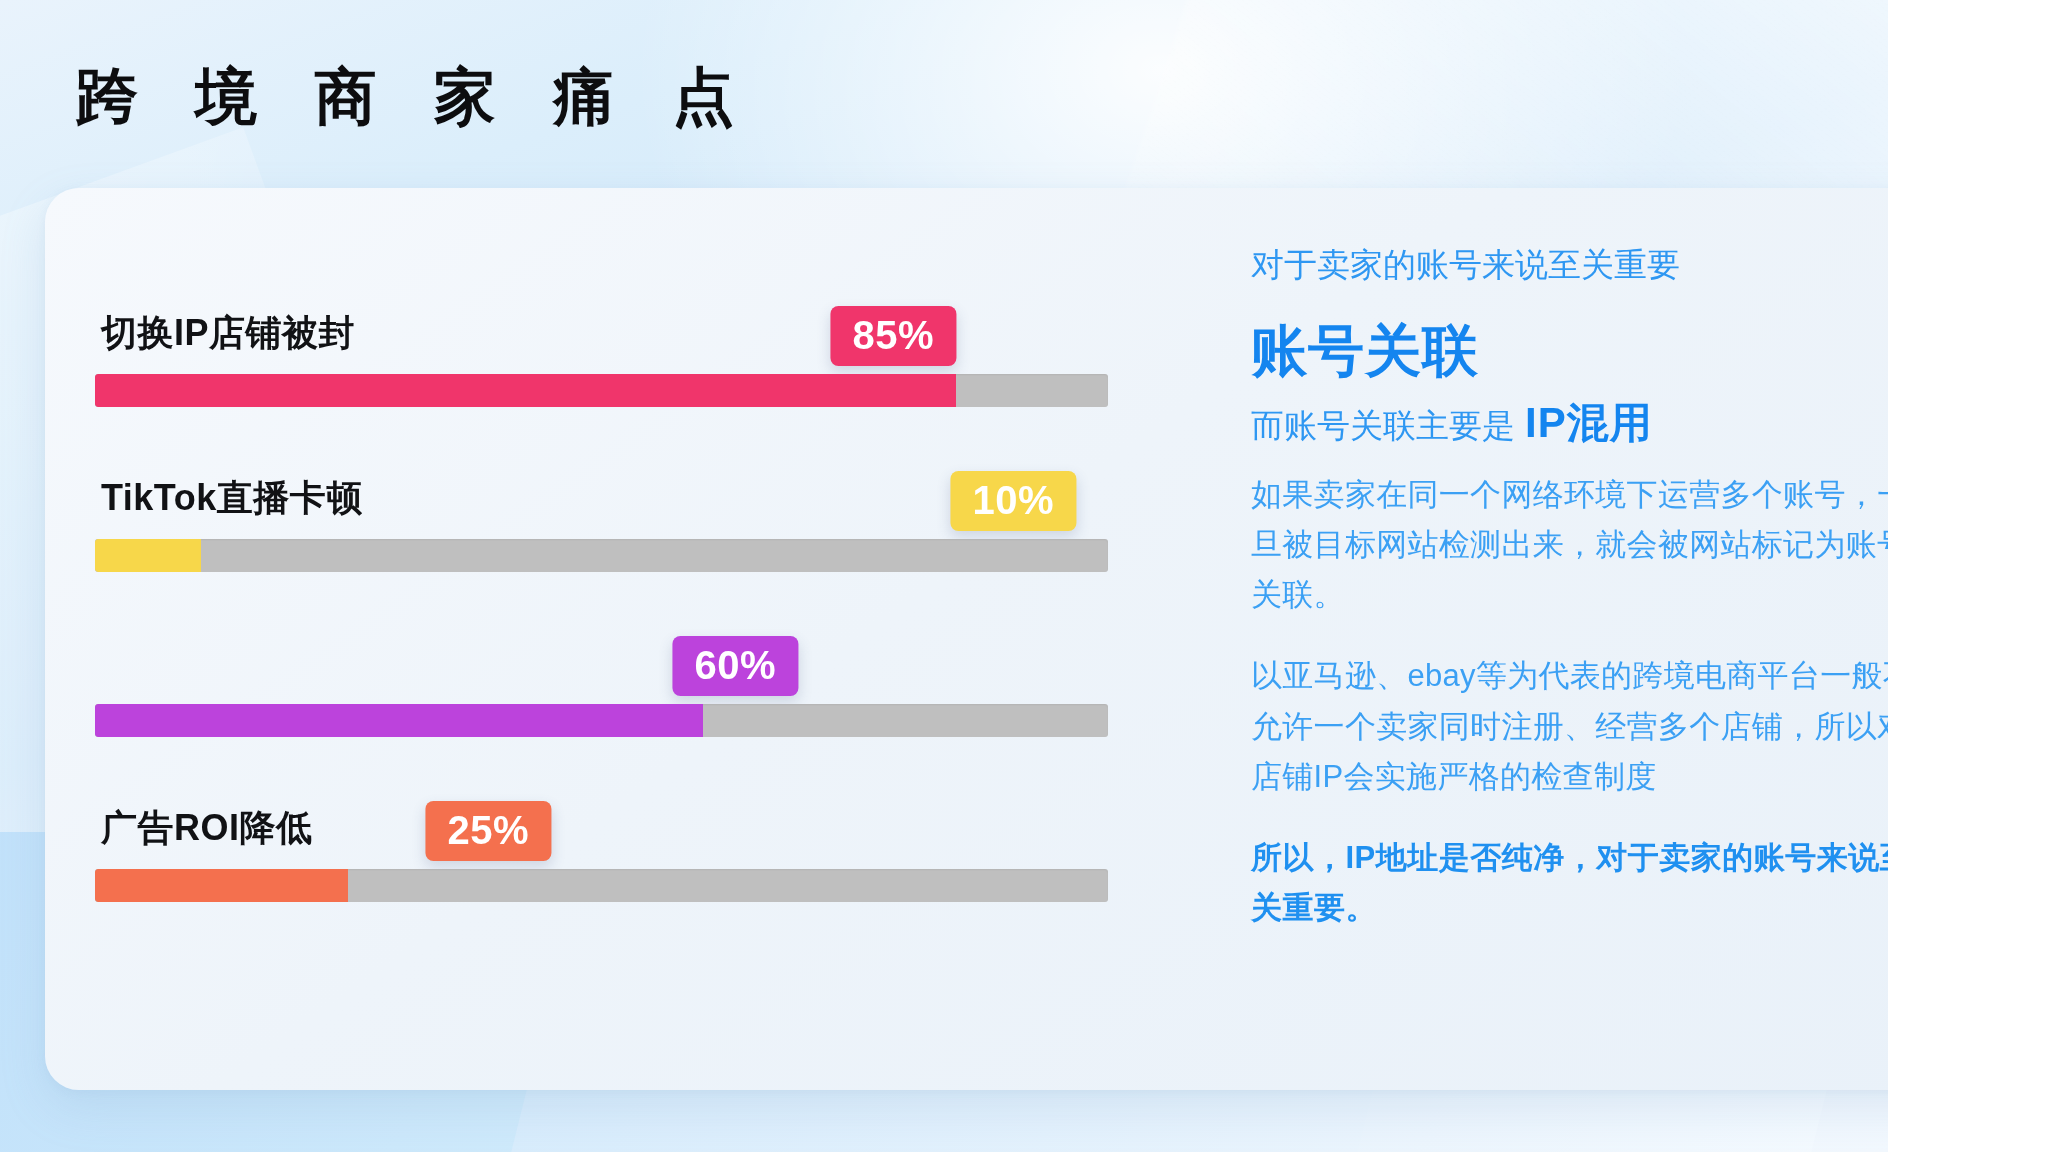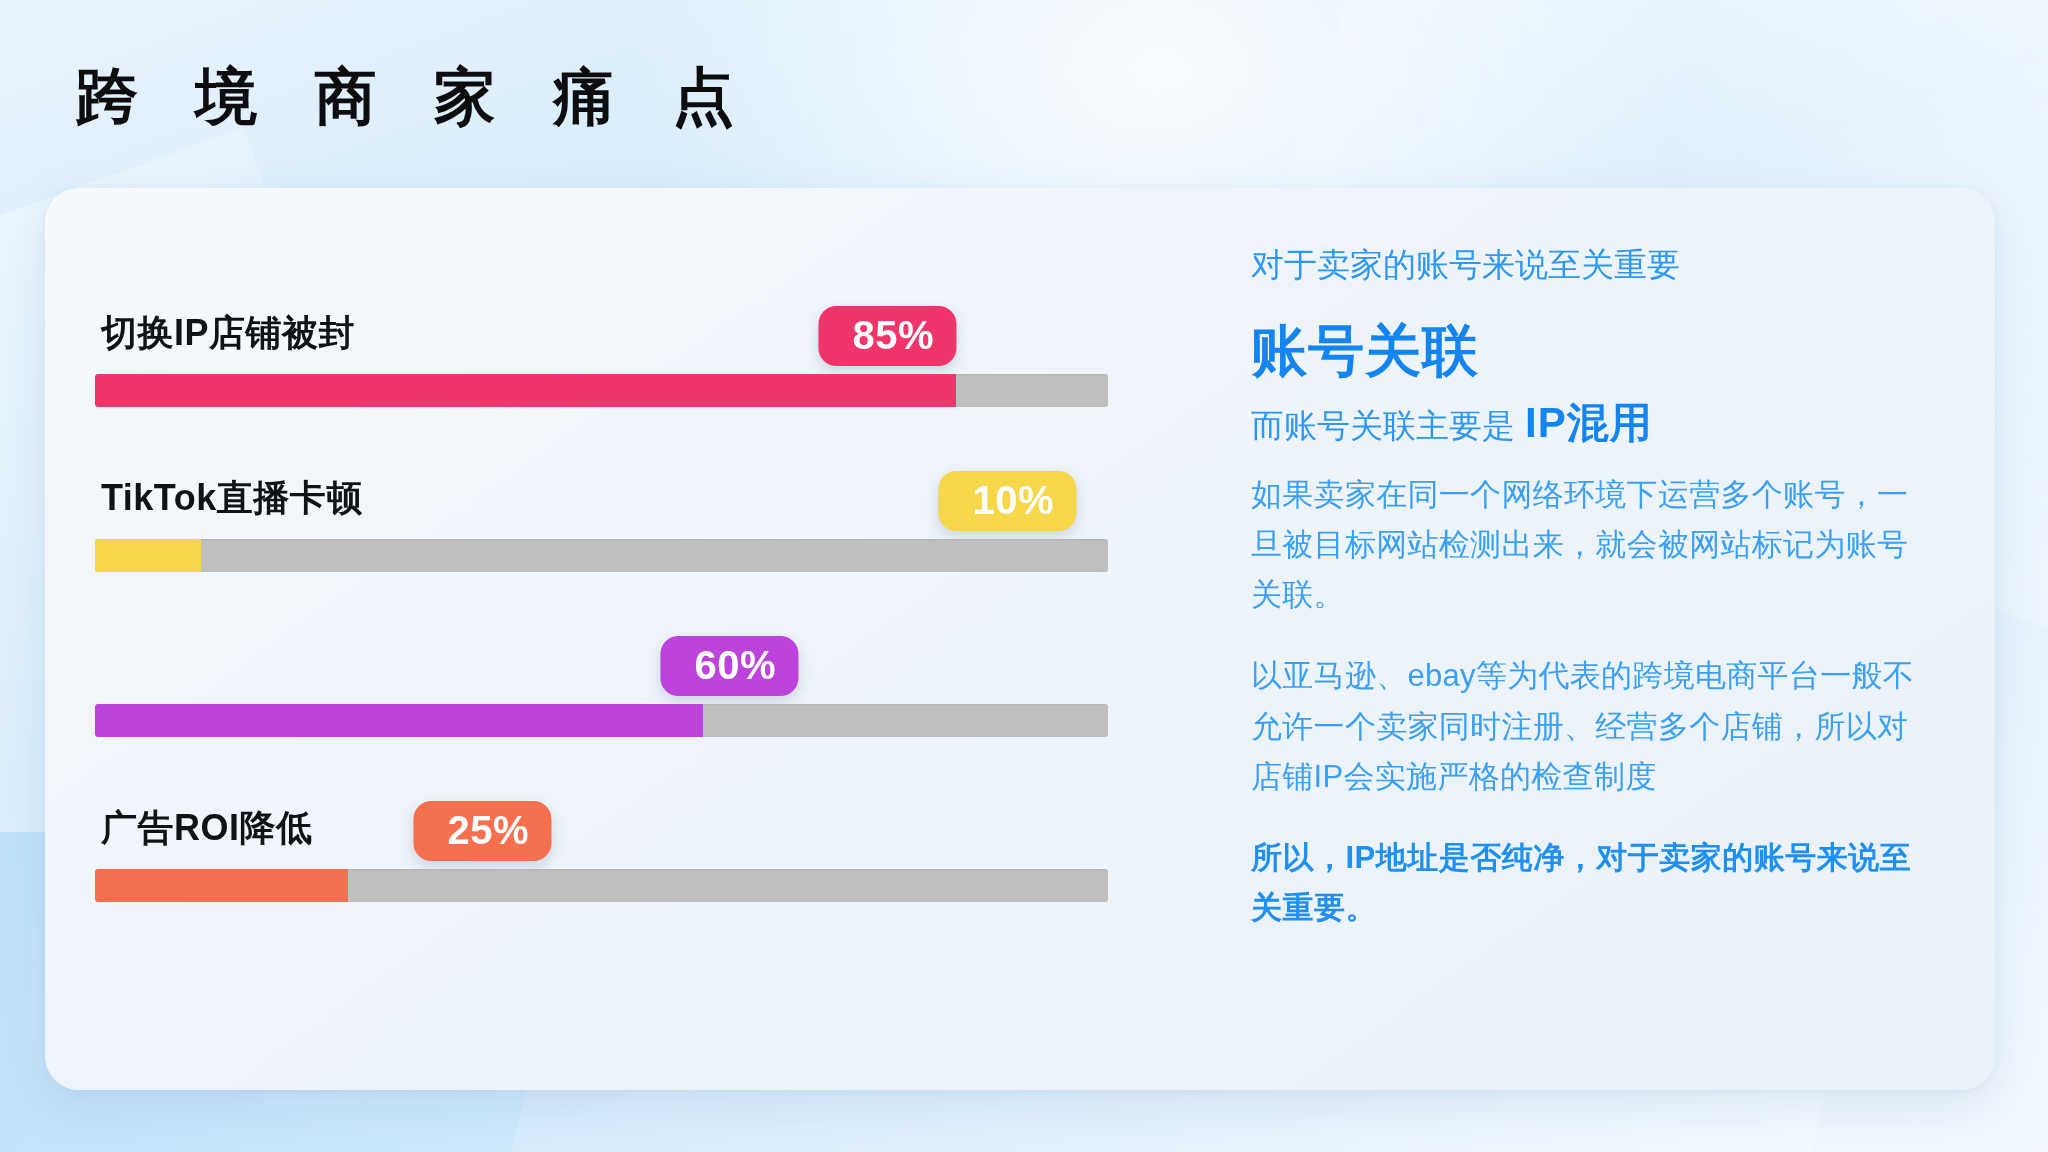--- a/index.html
+++ b/index.html
@@ -6,21 +6,21 @@
     margin: 0;
     padding: 0;
     background: #ffffff;
   }
   body {
     font-family: "Liberation Sans", "DejaVu Sans", sans-serif;
   }
 
   #stage {
     position: relative;
-    width: 2048px;
+    width: 1888px;
     height: 1152px;
     overflow: hidden;
     background: linear-gradient(160deg, #e9f3fc 0%, #dbeefb 18%, #cfe7fa 42%, #e6f2fc 70%, #f2f8fe 100%);
   }
 
   
   .bg-band {
     position: absolute;
     pointer-events: none;
   }
@@ -115,22 +115,22 @@
     color: #111215;
     letter-spacing: 0.5px;
     white-space: nowrap;
     text-align: right;
   }
 
   .bar-badge {
     position: absolute;
     bottom: 8px;
     transform: translateX(-100%);
-    padding: 9px 22px 11px 34px;
-    border-radius: 18px;
+    padding: 9px 22px 11px 22px;
+    border-radius: 8px;
     font-size: 40px;
     font-weight: 900;
     color: #ffffff;
     line-height: 1;
     letter-spacing: 0.5px;
     box-shadow: 0 6px 14px rgba(60,80,120,0.18);
     white-space: nowrap;
   }
 
   .bar-track {

